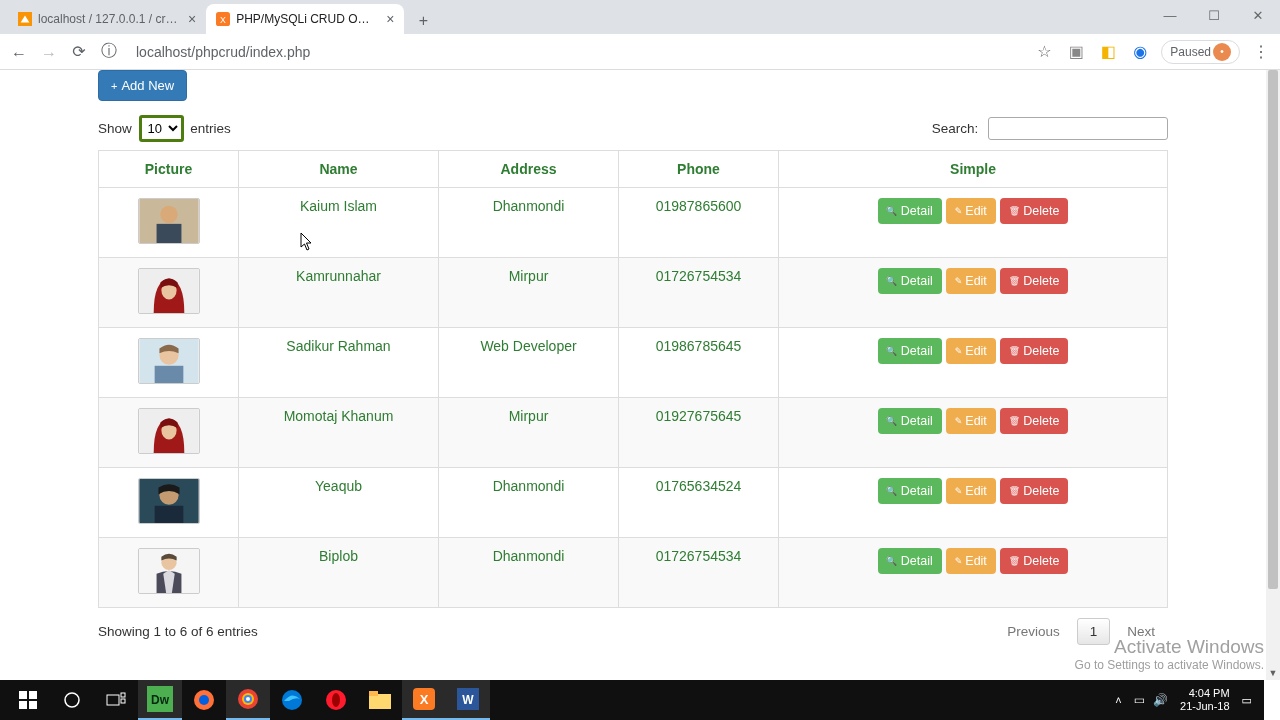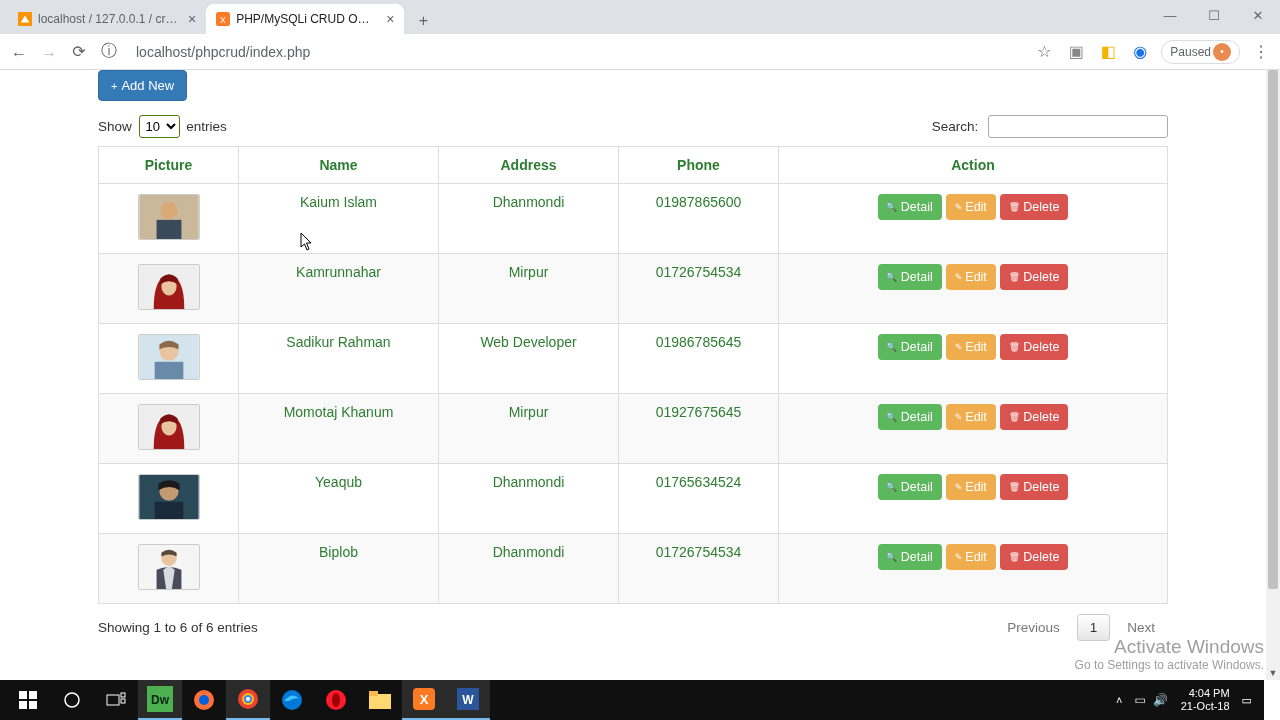--- a/index.html
+++ b/index.html
@@ -27,21 +27,21 @@
 
 
 .viewport { position: absolute; top: 70px; left: 0; right: 14px; bottom: 40px; overflow: hidden; background: #fff; }
 .page-title { text-align: center; font-size: 26px; font-weight: 700; color: #3333d6; margin-top: -8px; margin-bottom: 20px; letter-spacing: -0.3px; }
 .container { padding: 0 98px; }
 
 .btn-addnew { background: #337ab7; border: 1px solid #2e6da4; color: #fff; padding: 7px 12px; border-radius: 4px; font-size: 13px; display: inline-flex; align-items: center; gap: 4px; cursor: pointer; }
 .btn-addnew .plus { font-size: 11px; }
 
 .dt-controls { display: flex; justify-content: space-between; align-items: center; margin: 14px 0 8px; font-size: 13.5px; color: #333; }
-.dt-length select { border: 1px solid #4d7c0f; border-radius: 3px; padding: 2px 2px; font-size: 13px; margin: 0 3px; background: #fff; }
+.dt-length select { border: 3px solid #4d7c0f; border-radius: 3px; padding: 2px 2px; font-size: 13px; margin: 0 3px; background: #fff; }
 .dt-filter input { border: 1px solid #aaa; border-radius: 3px; padding: 3px 5px; width: 180px; margin-left: 6px; }
 
 table.dataTable { width: 100%; border-collapse: collapse; border: 1px solid #ddd; }
 table.dataTable thead th { border: 1px solid #ddd; padding: 10px 8px; font-size: 14px; font-weight: 700; color: #2e7d32; text-align: center; background: #fff; }
 table.dataTable tbody td { border: 1px solid #ddd; padding: 10px 8px; font-size: 14px; color: #2e7d32; text-align: center; vertical-align: top; }
 table.dataTable tbody tr:nth-child(even) td { background: #f9f9f9; }
 
 .pic { width: 62px; height: 46px; display: inline-block; border: 1px solid #ccc; border-radius: 2px; position: relative; overflow: hidden; }
 .pic svg { width: 100%; height: 100%; display: block; }
 
@@ -145,21 +145,21 @@
       </div>
     </div>
 
     <table class="dataTable">
       <thead>
         <tr>
           <th style="width:140px">Picture</th>
           <th style="width:200px">Name</th>
           <th style="width:180px">Address</th>
           <th style="width:160px">Phone</th>
-          <th>Action</th>
+          <th>Simple</th>
         </tr>
       </thead>
       <tbody id="tbody">
           <tr>
             <td><span class="pic"><svg viewBox="0 0 62 46">
                   <rect width="62" height="46" fill="#c9b89a"></rect>
                   <circle cx="31" cy="16" r="9" fill="#d9a977"></circle>
                   <rect x="18" y="26" width="26" height="20" fill="#3a4a5a"></rect>
                 </svg></span></td>
             <td>Kaium Islam</td>
@@ -385,17 +385,17 @@
       </svg>
     </div>
   <div class="task-right">
     <span>˄</span>
     <div class="tray-icons">
       <span>▭</span>
       <span>🔊</span>
     </div>
     <div class="clock">
       <div>4:04 PM</div>
-      <div>21-Oct-18</div>
+      <div>21-Jun-18</div>
     </div>
     <span>▭</span>
   </div>
 </div>
 
 </body></html>

